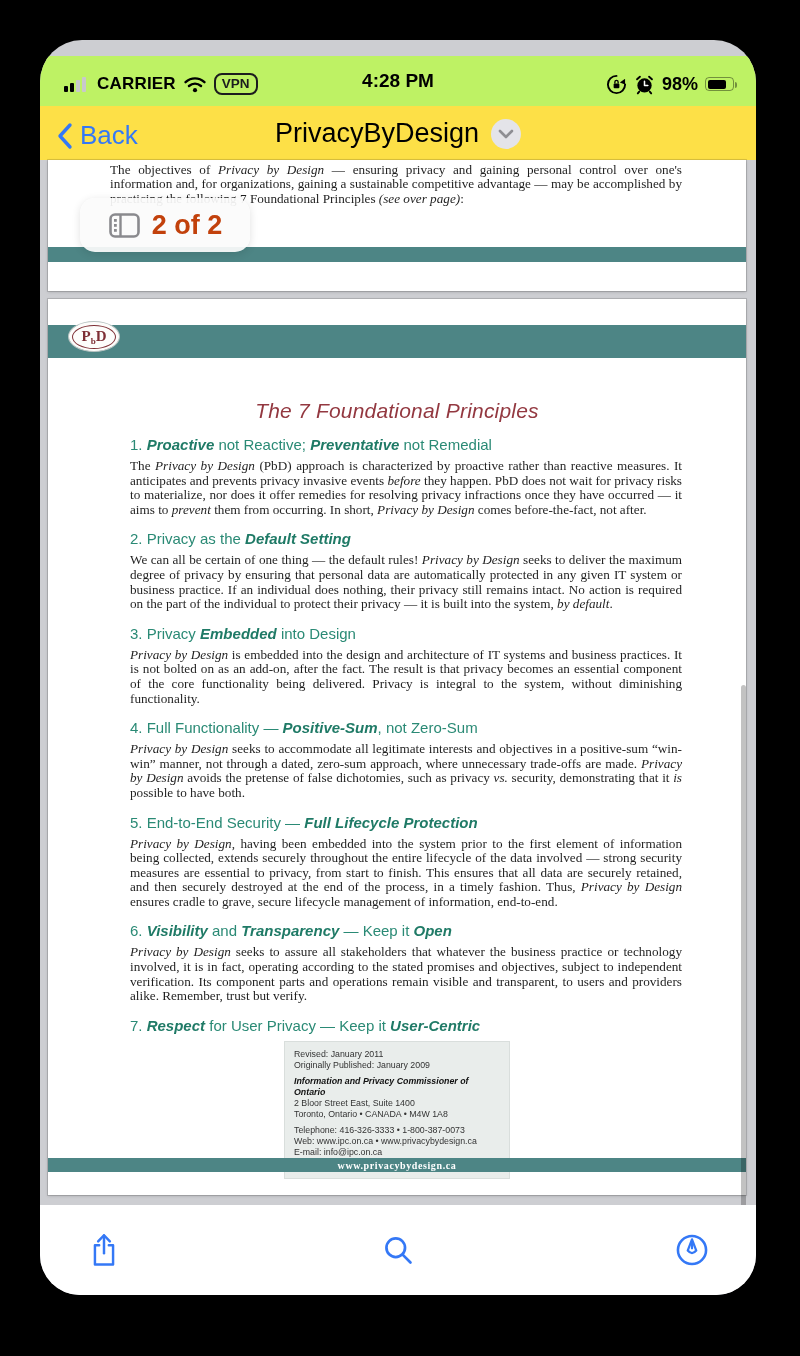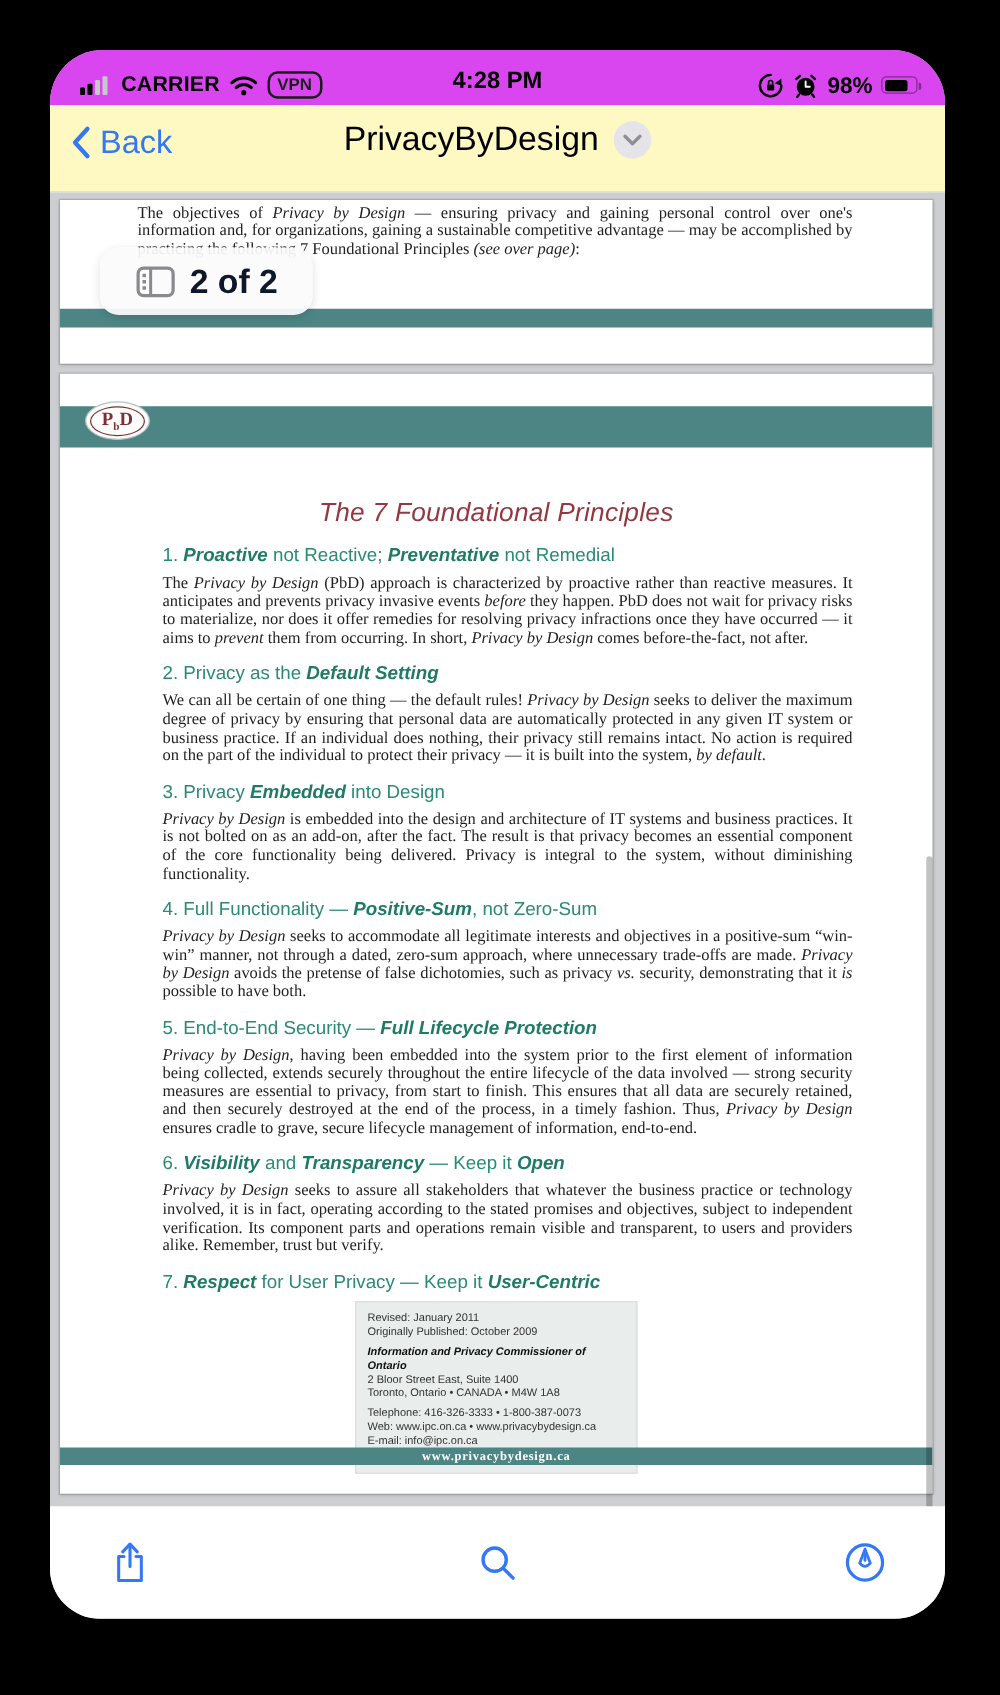--- a/index.html
+++ b/index.html
@@ -2,34 +2,34 @@
 <html><head>
 <meta charset="utf-8">
 <style>
   * { margin:0; padding:0; box-sizing:border-box; }
   html,body { width:800px; height:1356px; background:#000; font-family:"Liberation Sans",sans-serif; }
   .device { position:relative; width:800px; height:1356px; background:#000; overflow:hidden; }
   .screen { position:absolute; left:40px; top:40px; width:716px; height:1255px;
             background:#cdced2; border-radius:42px 42px 40px 40px; overflow:hidden; }
 
   
-  .statusbar { position:absolute; top:0; left:0; right:0; height:50px; background:#d946ef;
+  .statusbar { position:absolute; top:16px; left:0; right:0; height:50px; background:#bef264;
                display:flex; align-items:center; justify-content:space-between; padding:6px 22px 0 24px; }
   .sb-left, .sb-right { display:flex; align-items:center; gap:7px; }
   .sb-carrier { font-size:17px; font-weight:700; color:#000; letter-spacing:.2px; }
   .sb-time { font-size:19px; font-weight:700; color:#000; position:absolute; left:50%; transform:translateX(-50%); top:14px; }
   .vpn-badge { border:2px solid #1c1c1e; border-radius:8px; font-size:13.5px; font-weight:600;
                padding:0px 6px 1px; color:#1c1c1e; line-height:17px; }
   .sb-pct { font-size:18px; font-weight:600; color:#000; }
   .bat { position:relative; width:29px; height:14px; border:1.5px solid rgba(0,0,0,.4); border-radius:4px; }
   .bat-fill { position:absolute; left:1.5px; top:1.5px; bottom:1.5px; width:68%; background:#000; border-radius:2px; }
   .bat-nub { position:absolute; right:-4px; top:4px; width:2.5px; height:6px; background:rgba(0,0,0,.4); border-radius:0 2px 2px 0; }
 
   
-  .navbar { position:absolute; top:44px; left:0; right:0; height:70px; background:#fef9c3;
+  .navbar { position:absolute; top:66px; left:0; right:0; height:70px; background:#fde047;
             border-bottom:1px solid #d8d8dc; }
   .back-btn { position:absolute; left:14px; top:14px; display:flex; align-items:center; gap:4px; color:#3478F6; cursor:pointer; }
   .back-label { font-size:26px; color:#3478F6; }
   .title-group { position:absolute; left:50%; top:12px; transform:translateX(-50%); display:flex; align-items:center; gap:12px; }
   .doc-title { font-size:27px; font-weight:400; color:#000; }
   .chev-circle { width:30px; height:30px; border-radius:50%; background:#e4e4e9; display:flex; align-items:center; justify-content:center; cursor:pointer; }
 
   
   .content { position:absolute; top:120px; left:0; right:0; bottom:90px; background:#cdced2; }
   .page { position:absolute; left:8px; width:698px; background:#fff;
@@ -67,21 +67,21 @@
   .infobox { width:226px; margin:7px auto 0; background:#e9edeb; border:1px solid #d9dedc;
              padding:7px 9px 8px; }
   .infobox p { font-size:8.8px; line-height:11px; color:#333; }
   .infobox .grp { margin-bottom:5px; } .infobox .grp:last-child { margin-bottom:12px; }
   .infobox b { color:#111; }
 
   
   .pill { position:absolute; left:40px; top:38px; width:170px; height:54px; border-radius:15px;
           background:rgba(251,251,251,.93); box-shadow:0 2px 8px rgba(0,0,0,.12);
           display:flex; align-items:center; justify-content:center; gap:11px; z-index:5; cursor:pointer; }
-  .pill-label { font-size:27px; font-weight:600; color:#0f172a; }
+  .pill-label { font-size:27px; font-weight:600; color:#c2410c; }
 
   .scrollbar { position:absolute; right:10px; top:525px; height:635px; width:5px;
                background:rgba(0,0,0,.24); border-radius:3px; }
 
   
   .toolbar { position:absolute; left:0; right:0; bottom:0; height:90px; background:#fff;
              display:flex; align-items:center; justify-content:space-between; padding:0 42px; }
   .tool-btn { width:44px; height:44px; display:flex; align-items:center; justify-content:center; cursor:pointer; }
 </style>
 </head>
@@ -187,21 +187,21 @@
               <div class="p-head">6.  <b><i>Visibility</i></b> and <b><i>Transparency</i></b> — Keep it <b><i>Open</i></b></div>
               <p class="p-body"><i>Privacy by Design</i> seeks to assure all stakeholders that whatever the business practice or technology involved, it is in fact, operating according to the stated promises and objectives, subject to independent verification.  Its component parts and operations remain visible and transparent, to users and providers alike. Remember, trust but verify.</p>
             </div>
             <div class="principle">
               <div class="p-head">7.  <b><i>Respect</i></b> for User Privacy — Keep it <b><i>User-Centric</i></b></div>
             </div>
           </div>
         <div class="infobox">
             <div class="grp">
               <p>Revised: January 2011</p>
-              <p>Originally Published: October 2009</p>
+              <p>Originally Published: January 2009</p>
             </div>
             <div class="grp">
               <p><b><i>Information and Privacy Commissioner of Ontario</i></b></p>
               <p>2 Bloor Street East, Suite 1400</p>
               <p>Toronto, Ontario • CANADA • M4W 1A8</p>
             </div>
             <div class="grp">
               <p>Telephone: 416-326-3333 • 1-800-387-0073</p>
               <p>Web: www.ipc.on.ca • www.privacybydesign.ca</p>
               <p>E-mail: info@ipc.on.ca</p>

